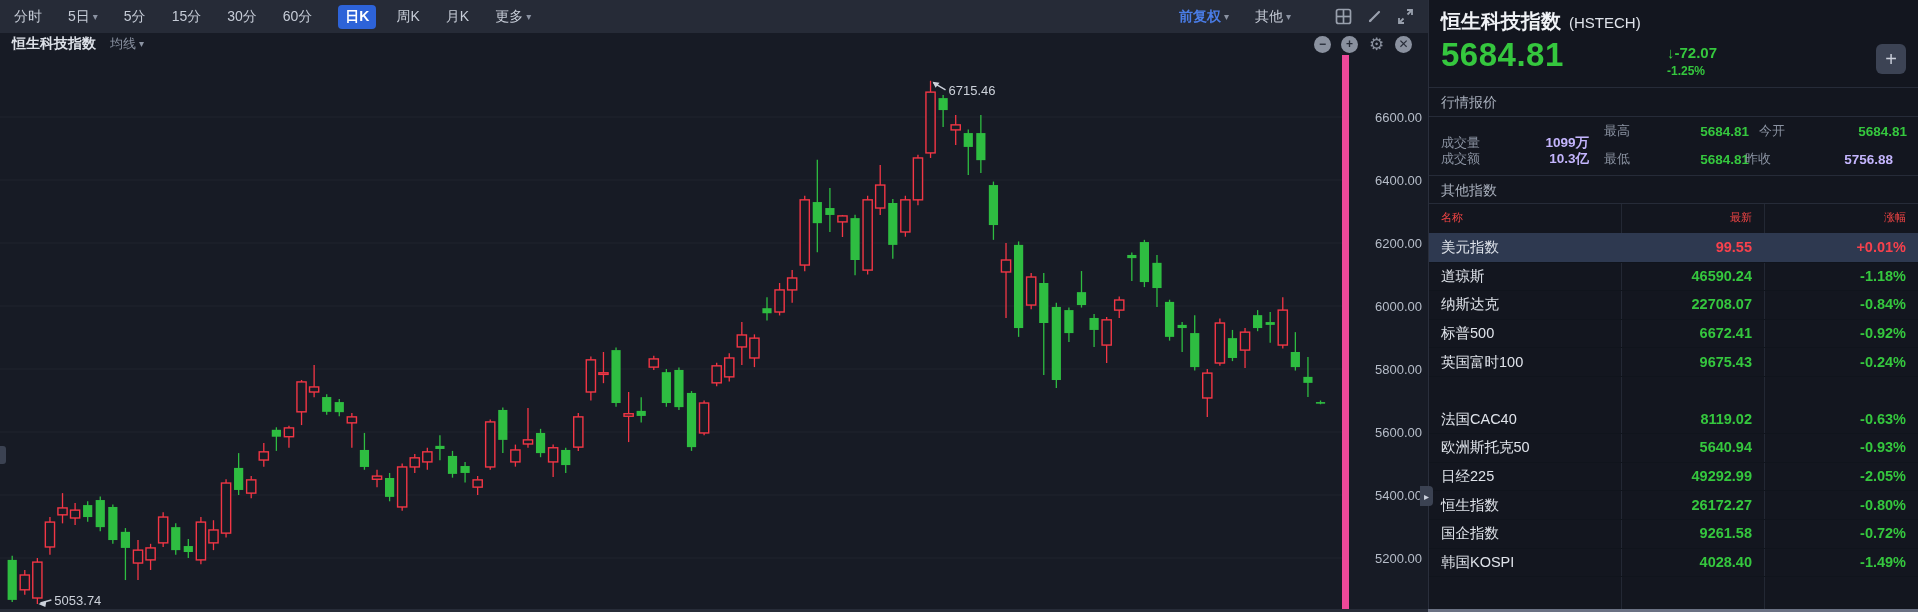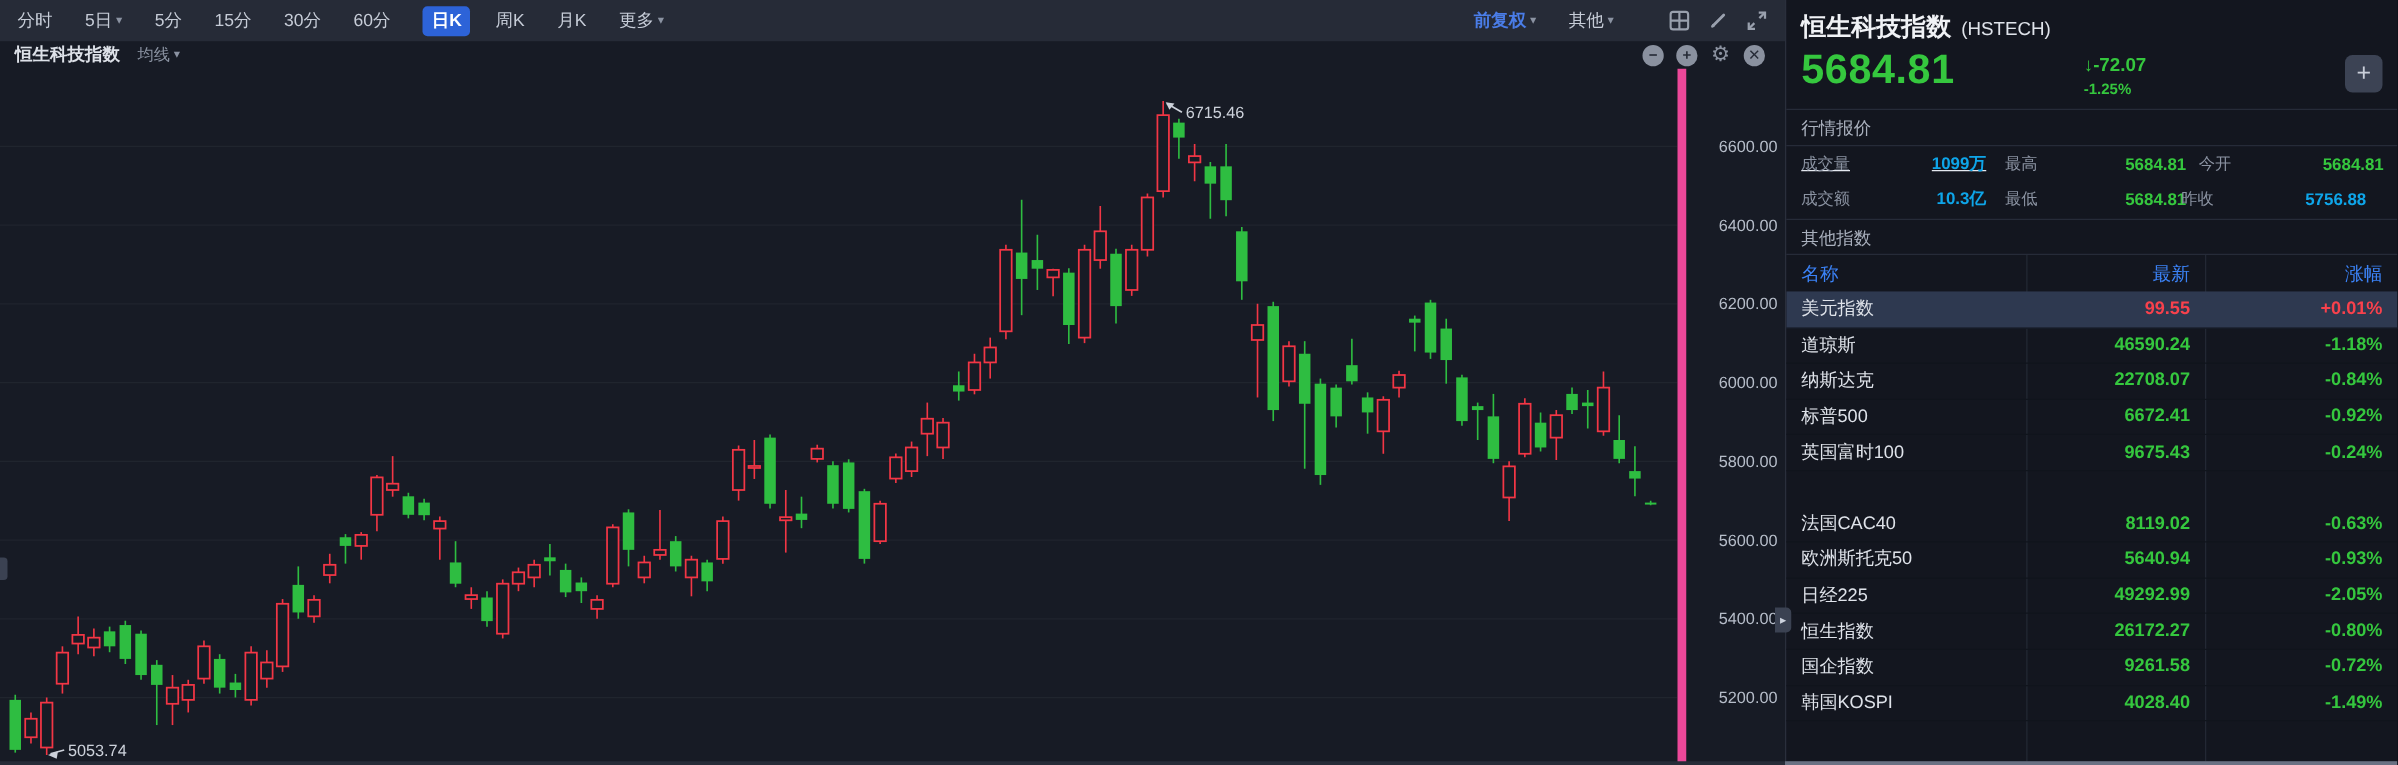--- a/index.html
+++ b/index.html
@@ -48,24 +48,24 @@
              background:#3c4354;color:#c9ced9;font-size:20px;display:flex;align-items:center;
              justify-content:center;cursor:pointer;}
   .divider{position:absolute;left:0;width:490px;height:1px;background:#262b38;}
   .sec-title{position:absolute;left:12px;font-size:14px;color:#a9b0bd;}
   
   #quotes{position:absolute;left:0;top:117px;width:490px;}
   .q-cell{position:absolute;display:flex;justify-content:space-between;align-items:center;height:28px;}
   .q-label{font-size:13px;color:#8b93a2;}
   .q-value{font-size:13.5px;font-weight:bold;}
   [data-color="green"]{color:#35c73e;}
-  [data-color="white"]{color:#0ea5e9;}
+  [data-color="white"]{color:#c4b5fd;}
   [data-color="red"]{color:#f8414c;}
   
-  #tbl-header{position:absolute;left:0;top:204px;width:490px;height:29px;font-size:15px;color:#3b82f6;font-family:Liberation Mono, monospace;}
+  #tbl-header{position:absolute;left:0;top:204px;width:490px;height:29px;font-size:11px;color:#ef4444;font-family:Liberation Mono, monospace;}
   #th-name{position:absolute;left:12px;top:6px;}
   #th-last{position:absolute;right:167px;top:6px;}
   #th-chg{position:absolute;right:13px;top:6px;}
   .colsep{position:absolute;top:204px;bottom:0;width:1px;background:#232834;}
   #rows{position:absolute;left:0;top:233px;width:490px;height:379px;overflow:hidden;}
   .idx-row{position:absolute;left:0;width:490px;height:28.6px;border-bottom:1px solid #10141c;
            cursor:pointer;}
   .idx-row.selected{background:#2e3950;}
   .idx-name{position:absolute;left:12px;top:50%;transform:translateY(-50%);font-size:14.5px;color:#dfe3ea;}
   .idx-last,.idx-chg{position:absolute;top:50%;transform:translateY(-50%);font-size:14.5px;font-weight:bold;}
@@ -414,21 +414,21 @@
       <span>↓</span><span>-72.07</span>
     </div>
     <div id="p-changepct">-1.25%</div>
     <div id="p-add-btn">+</div>
 
     <div class="divider" style="top:87px"></div>
     <div class="sec-title" style="top:94px">行情报价</div>
     <div class="divider" style="top:116px"></div>
 
     <div id="quotes">
-        <div class="q-cell" style="left: 12px; width: 148px; top: 0px; text-decoration: underline;">
+        <div class="q-cell" style="left: 12px; width: 148px; top: 12px;">
           <span class="q-label">成交量</span>
           <span class="q-value" data-color="white">1099万</span>
         </div>
         <div class="q-cell" style="left: 175px; width: 145px; top: 0px;">
           <span class="q-label">最高</span>
           <span class="q-value" data-color="green">5684.81</span>
         </div>
         <div class="q-cell" style="left: 330px; width: 148px; top: 0px;">
           <span class="q-label">今开</span>
           <span class="q-value" data-color="green">5684.81</span>

